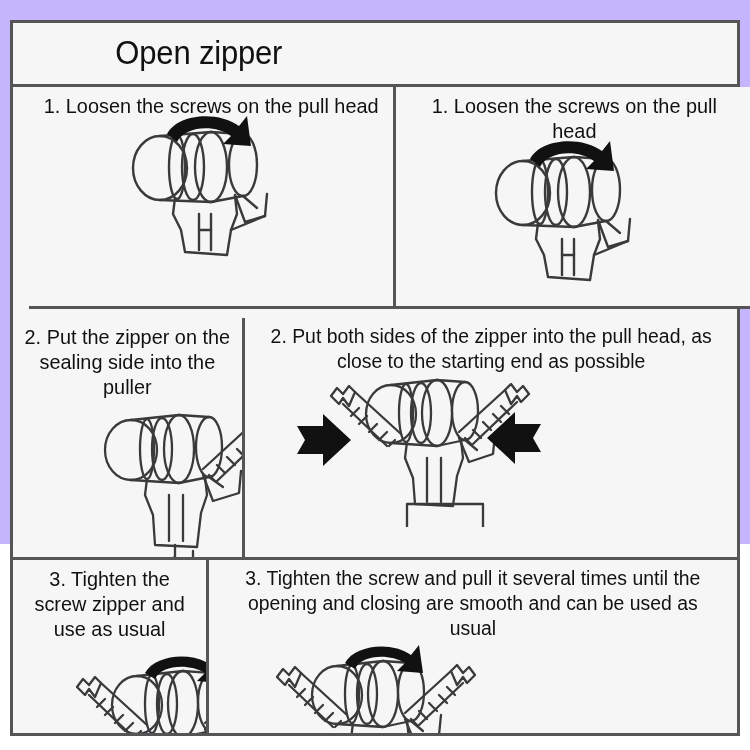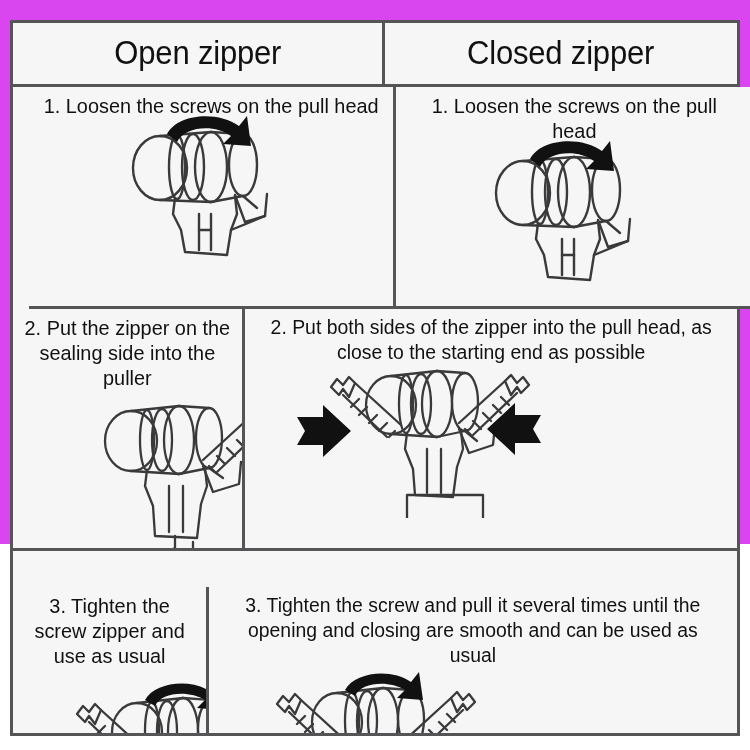--- a/index.html
+++ b/index.html
@@ -9,21 +9,21 @@
     height: 750px;
     background: #ffffff;
     font-family: "Liberation Sans", sans-serif;
     overflow: hidden;
   }
 
   #page {
     position: relative;
     width: 750px;
     height: 544px;
-    background: #d946ef;
+    background: #c4b5fd;
   }
 
   .table {
     position: absolute;
     left: 10px;
     top: 20px;
     width: 730px;
     height: 716px;
     box-sizing: border-box;
     border: 3px solid #555558;
@@ -36,22 +36,22 @@
     display: flex;
     flex-direction: row;
     width: 100%;
     box-sizing: border-box;
     border-bottom: 3px solid #555558;
   }
   .row:last-child { border-bottom: none; }
 
   .row-head { height: 64px; }
   .row-1 { height: 222px; margin-left: 16px; }
-  .row-2 { height: 242px; }
-  .row-3 { flex: 1 1 auto; margin-top: 36px; }
+  .row-2 { height: 242px; margin-top: 9px; }
+  .row-3 { flex: 1 1 auto; }
 
   .cell {
     box-sizing: border-box;
     border-right: 3px solid #555558;
     position: relative;
     overflow: hidden;
     background: #f6f6f6;
     display: flex;
     flex-direction: column;
     align-items: center;
@@ -101,23 +101,20 @@
 </style>
 </head>
 <body>
 
 <div id="page">
   <div class="table">
 
     <div class="row row-head">
       <div class="cell cell-left head-cell">
         <div class="head-text">Open zipper</div>
-      </div>
-      <div class="cell cell-right head-cell">
-        <div class="head-text">Closed zipper</div>
       </div>
     </div>
 
     <div class="row row-1">
 
       <div class="cell cell-left">
         <div class="step-text">1. Loosen the screws on the pull head</div>
         <div class="art">
           <svg class="art-svg" style="left:86px; top:-8px;" width="200" height="150" viewBox="0 0 200 150">
             <g fill="none" stroke="#3a3a3c" stroke-width="2.4" stroke-linejoin="round" stroke-linecap="round">

